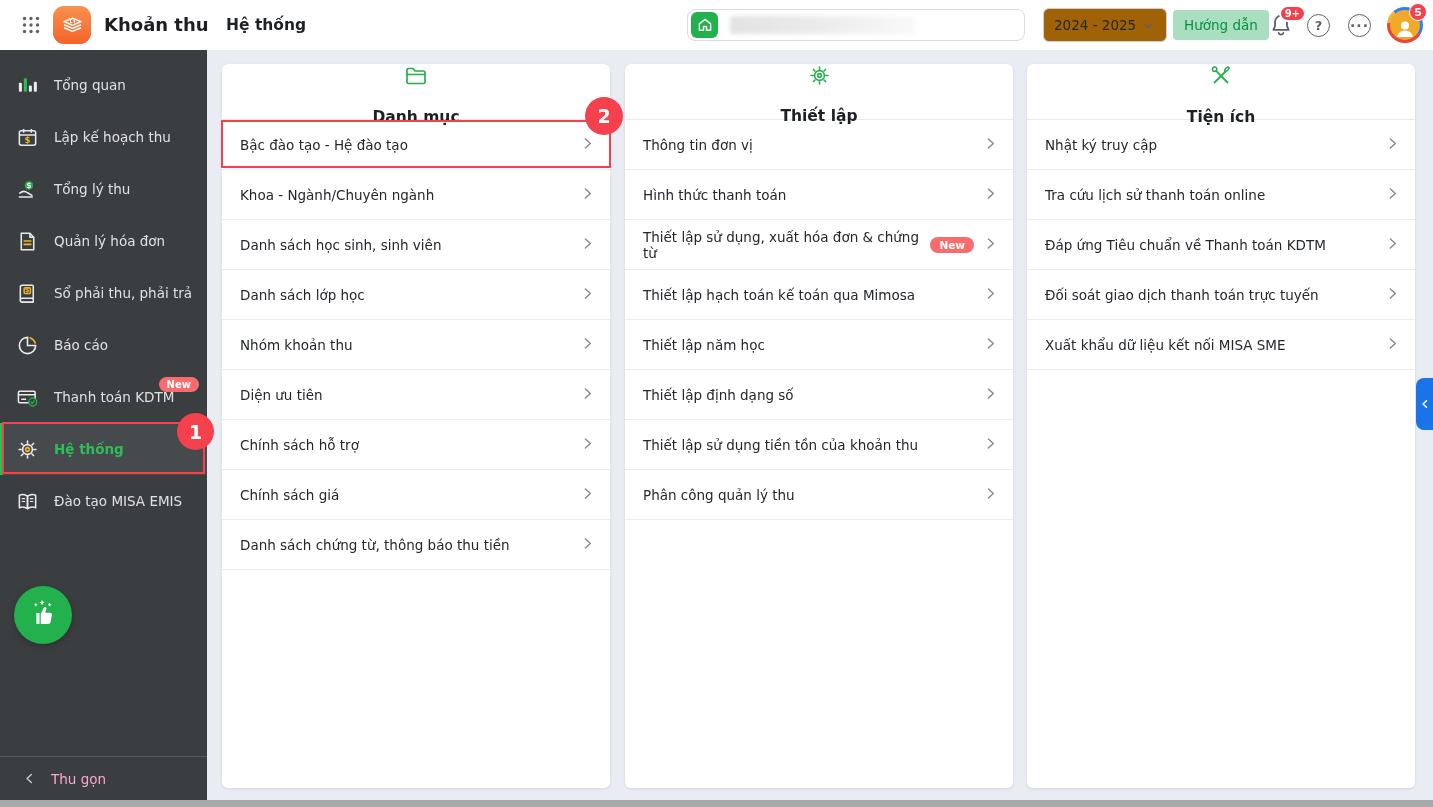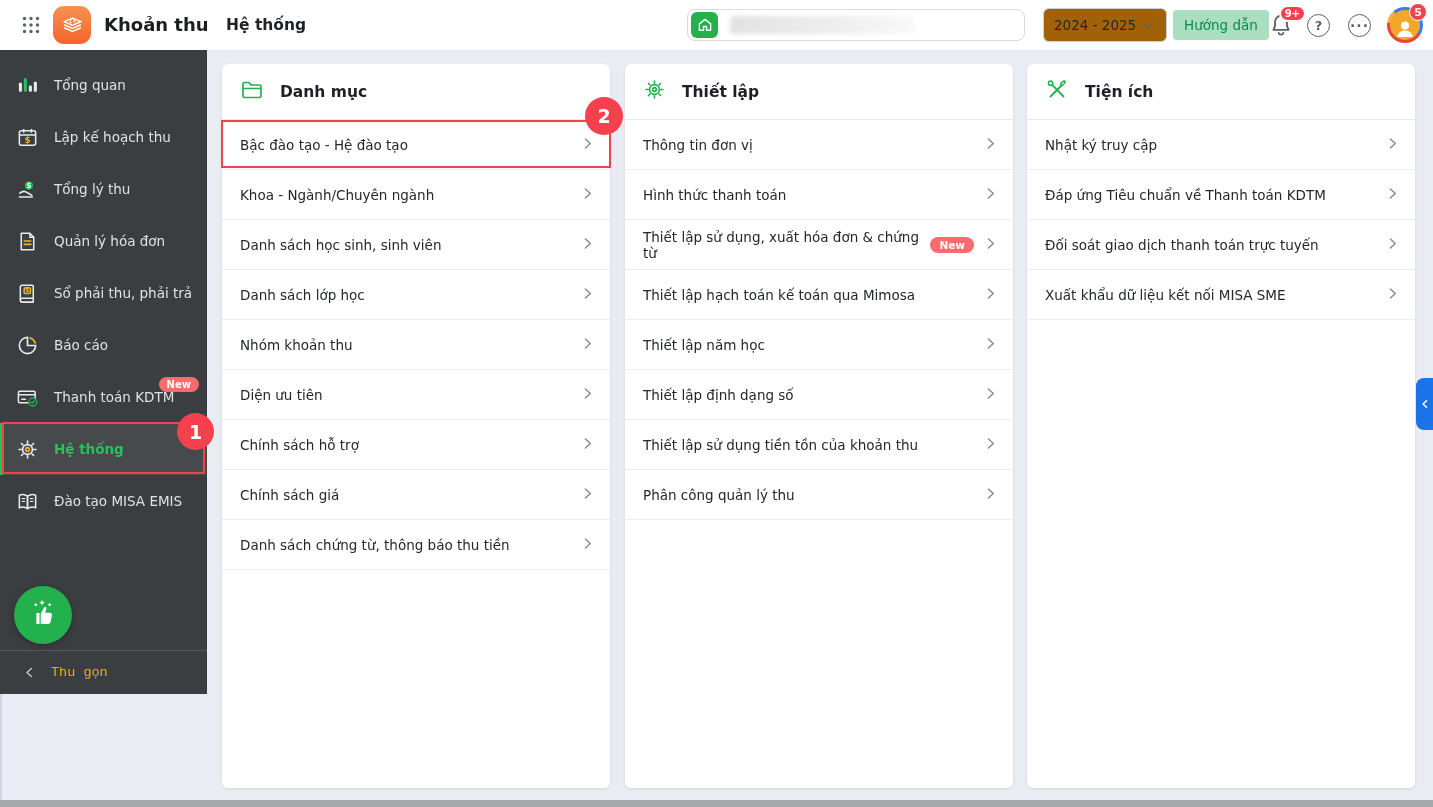--- a/index.html
+++ b/index.html
@@ -31,39 +31,39 @@
   .help-ic { left:1307px; }
   .more-ic { left:1348px; font-size:14px; letter-spacing:1px; line-height:10px; }
   .avatar { position:absolute; left:1387px; top:7px; width:36px; height:36px; border-radius:50%;
             background:conic-gradient(from -40deg,#2f80ed 0 45%,#e8443a 45% 88%,#f2b337 88% 100%);
             display:flex; align-items:center; justify-content:center; }
   .avatar-in { width:30px; height:30px; border-radius:50%; background:#f0a928; overflow:hidden; display:flex; align-items:flex-end; justify-content:center; }
   .abadge { position:absolute; top:-4px; right:-4px; width:18px; height:18px; border-radius:50%; background:#f5414e; border:1.5px solid #fff;
             color:#fff; font-size:11px; font-weight:bold; display:flex; align-items:center; justify-content:center; }
 
   
-  .sidebar { position:absolute; left:0; top:50px; width:207px; height:644px; background:#3b3e41; z-index:10; }
+  .sidebar { position:absolute; left:0; top:50px; width:207px; height:750px; background:#3b3e41; z-index:10; }
   .s-nav { padding-top:9px; }
   .s-item { position:relative; height:52px; display:flex; align-items:center; padding-left:15px; gap:15px;
             color:#e0e1e3; font-size:13.5px; cursor:pointer; }
   .s-item.active { background:#474a4d; border-left:3px solid #2dbd59; padding-left:12px; color:#2dbd59; font-weight:600; }
   .s-ic { width:24px; height:24px; display:flex; align-items:center; justify-content:center; flex:none; }
   .new-badge { position:absolute; right:8px; top:6px; background:#fa6b6e; color:#fff; font-size:10px; font-weight:bold;
                padding:2px 8px; border-radius:9px; }
   .gift-btn { position:absolute; left:14px; top:536px; width:58px; height:58px; border-radius:50%; background:#23b14d;
               display:flex; align-items:center; justify-content:center; cursor:pointer; box-shadow:0 2px 6px rgba(0,0,0,.25); }
   .s-footer { position:absolute; left:0; bottom:0; width:100%; height:44px; border-top:1px solid rgba(255,255,255,.14);
-              display:flex; align-items:center; padding-left:22px; gap:14px; color:#eab308; font-size:13.5px; cursor:pointer;font-family:Liberation Mono, monospace; }
+              display:flex; align-items:center; padding-left:22px; gap:14px; color:#f9a8d4; font-size:13.5px; cursor:pointer; }
 
   
   .content { position:absolute; left:207px; top:50px; width:1226px; height:750px; background:#e9edf3; }
   .card { position:absolute; top:14px; width:388px; height:724px; background:#fff; border-radius:6px;
           box-shadow:0 1px 3px rgba(16,24,40,.10); overflow:hidden; }
   .card-1 { left:15px; } .card-2 { left:418px; } .card-3 { left:820px; }
-  .card-h { height:56px; display:flex; align-items:center; padding:0 18px; gap:16px; border-bottom:1px solid #e7e9ec; }
+  .card-h { height:56px; display:flex; align-items:center; padding:0 18px; gap:16px; border-bottom:1px solid #e7e9ec;flex-direction:column; }
   .card-h .t { font-size:15.5px; font-weight:bold; color:#1d2126; }
   .c-row { height:50px; display:flex; align-items:center; justify-content:space-between; padding:0 14px 0 18px;
            border-bottom:1px solid #ebedef; font-size:13.5px; color:#23272c; cursor:pointer; }
   .row-right { display:flex; align-items:center; gap:8px; }
   .r-badge { background:#fa6b6e; color:#fff; font-size:10.5px; font-weight:bold; padding:2px 9px; border-radius:9px; }
 
   
   .ann-rect { position:absolute; border:2.5px solid #f5414e; z-index:45; pointer-events:none; }
   .ann-rect1 { left:2px; top:422px; width:203px; height:52px; }
   .ann-rect2 { left:221px; top:120px; width:390px; height:48px; }
@@ -437,20 +437,28 @@
         </div>
         <div class="c-row">
           <span>Nhật ký truy cập</span>
           <span class="row-right">
             <span><svg viewBox="0 0 24 24" width="17" height="17" fill="none" stroke="#85898f" stroke-width="2" stroke-linecap="round" stroke-linejoin="round">
                 <path d="M9 5.5l7 6.5-7 6.5"></path>
               </svg></span>
           </span>
         </div>
         <div class="c-row">
+          <span>Tra cứu lịch sử thanh toán online</span>
+          <span class="row-right">
+            <span><svg viewBox="0 0 24 24" width="17" height="17" fill="none" stroke="#85898f" stroke-width="2" stroke-linecap="round" stroke-linejoin="round">
+                <path d="M9 5.5l7 6.5-7 6.5"></path>
+              </svg></span>
+          </span>
+        </div>
+        <div class="c-row">
           <span>Đáp ứng Tiêu chuẩn về Thanh toán KDTM</span>
           <span class="row-right">
             <span><svg viewBox="0 0 24 24" width="17" height="17" fill="none" stroke="#85898f" stroke-width="2" stroke-linecap="round" stroke-linejoin="round">
                 <path d="M9 5.5l7 6.5-7 6.5"></path>
               </svg></span>
           </span>
         </div>
         <div class="c-row">
           <span>Đối soát giao dịch thanh toán trực tuyến</span>
           <span class="row-right">

